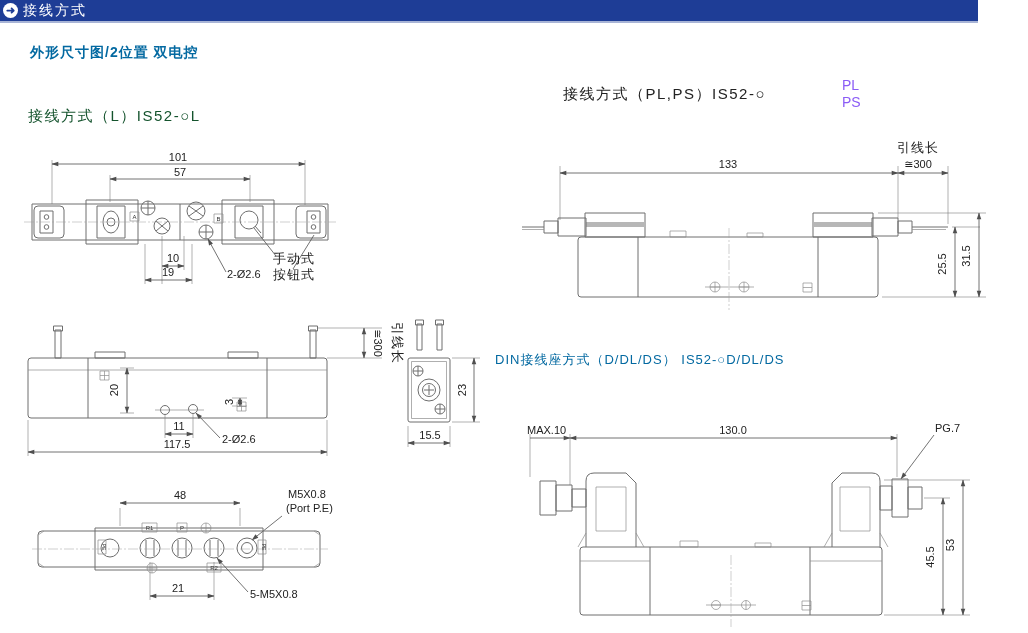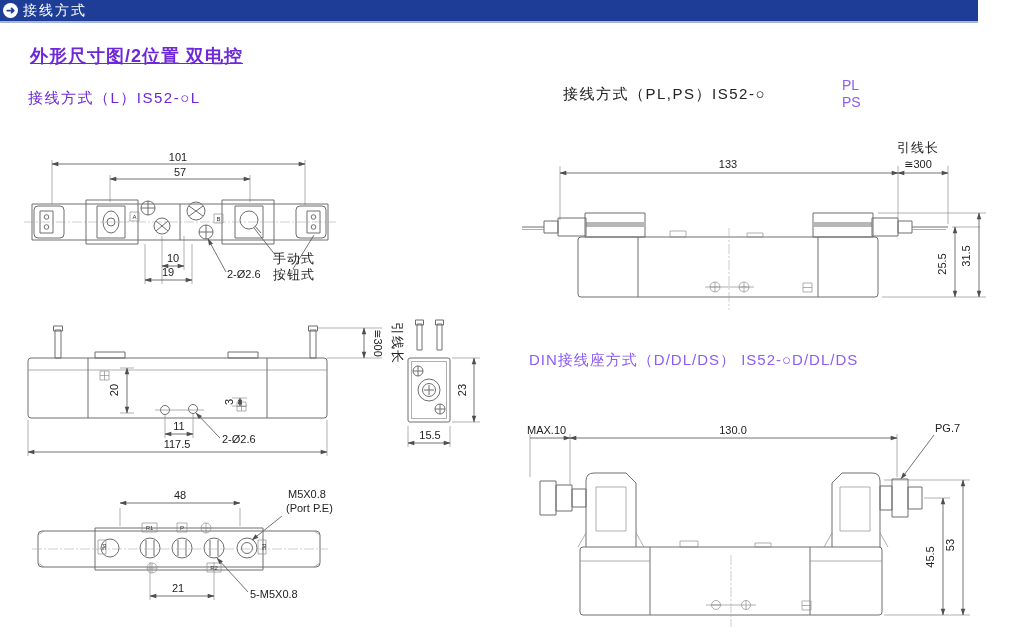--- a/index.html
+++ b/index.html
@@ -8,26 +8,26 @@
 
   
   .banner { position:absolute; left:0; top:0; width:978px; height:23px;
             background:#1e3d96; border-bottom:2px solid #a8b4d6;
             display:flex; align-items:center; gap:5px; padding-left:3px; box-sizing:border-box; }
   .banner-icon { width:15px; height:15px; border-radius:50%; background:#ffffff; color:#1e3d96;
                  display:flex; align-items:center; justify-content:center;
                  font-size:11px; font-weight:bold; line-height:1; }
   .banner-title { color:#ffffff; font-size:14px; letter-spacing:2px; }
 
-  .page-title { position:absolute; left:30px; top:44px; font-size:18px; font-weight:bold;
-                letter-spacing:1px; color:#6d28d9;text-decoration:underline; }
-  .h-l    { position:absolute; left:28px;  top:89px;  font-size:15px; letter-spacing:1.5px; color:#6d28d9; }
+  .page-title { position:absolute; left:30px; top:44px; font-size:14px; font-weight:bold;
+                letter-spacing:1px; color:#0369a1; }
+  .h-l    { position:absolute; left:28px;  top:107px;  font-size:15px; letter-spacing:1.5px; color:#14532d; }
   .h-plps { position:absolute; left:563px; top:85px;  font-size:15px; letter-spacing:1.5px; color:#222; }
   .variants { position:absolute; left:842px; top:77px; font-size:14px; line-height:17px; color:#8b5cf6; }
-  .h-din  { position:absolute; left:529px; top:351px; font-size:15px; letter-spacing:1px; color:#8b5cf6; }
+  .h-din  { position:absolute; left:495px; top:351px; font-size:13px; letter-spacing:1px; color:#0369a1; }
 
   .fig { position:absolute; }
 
   
   .ol  { fill:none; stroke:#6e6e6e; stroke-width:1;   stroke-linejoin:round; }
   .ol2 { fill:none; stroke:#8d8d8d; stroke-width:0.7; }
   .dim { stroke:#4f4f4f; stroke-width:0.8; fill:none; }
   .ext { stroke:#7e7e7e; stroke-width:0.6; fill:none; }
   .cl  { stroke:#9c9c9c; stroke-width:0.5; stroke-dasharray:10 2 2 2; fill:none; }
   .stripe { fill:#b7b7b7; stroke:none; }

